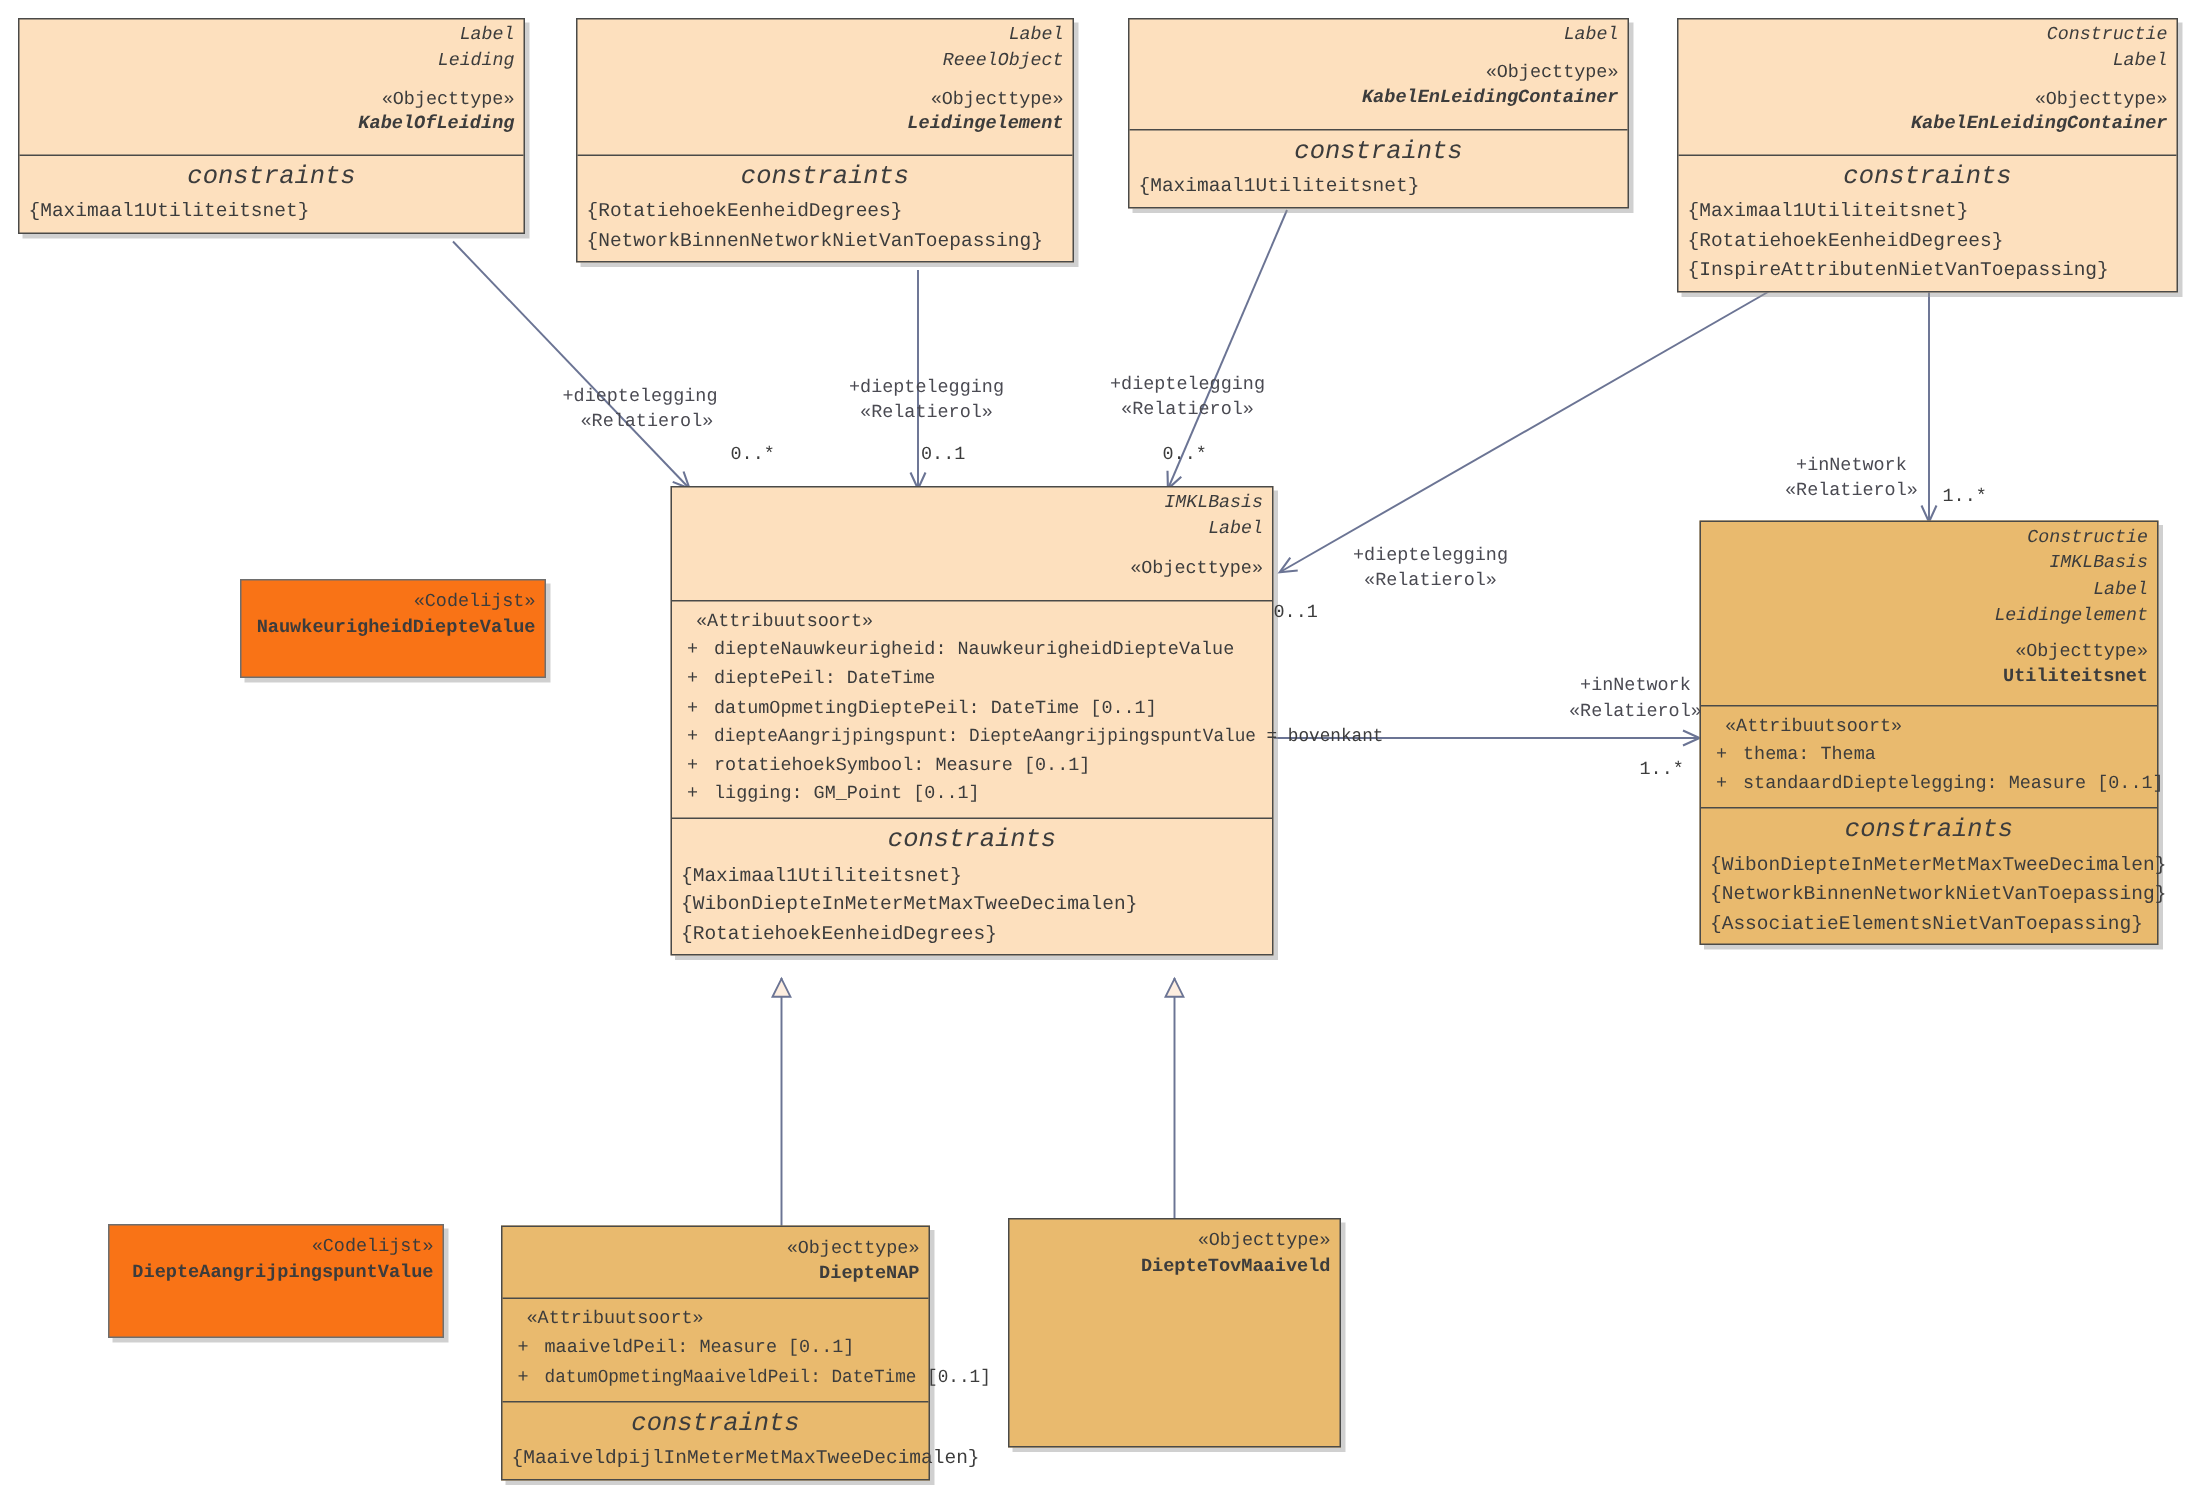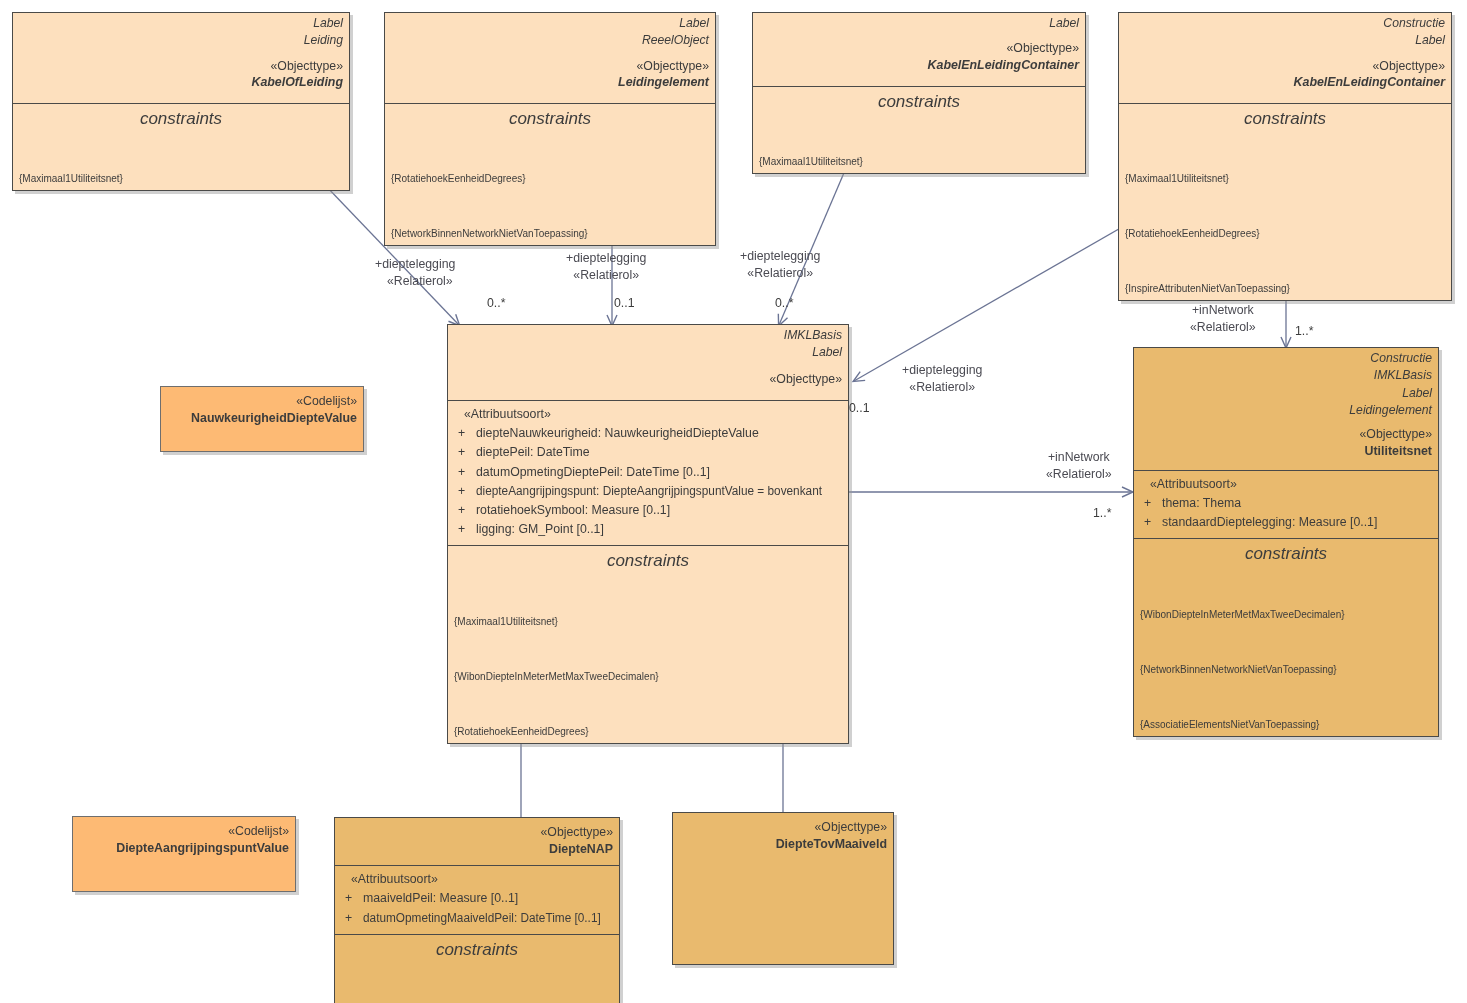--- a/index.html
+++ b/index.html
@@ -2,37 +2,37 @@
 <html><head>
 <meta charset="utf-8">
 <style>
   * { box-sizing: border-box; margin: 0; padding: 0; }
   html, body {
     width: 1467px; height: 1003px;
     background: #ffffff;
     font-family: "Liberation Sans", sans-serif;
     overflow: hidden;
   }
-  #canvas { position: relative; width: 1467px; height: 821px; }
+  #canvas { position: relative; width: 1467px; height: 821px; font-family: Liberation Mono, monospace; }
 
   svg.edges { position: absolute; left: 0; top: 0; width: 1467px; height: 1003px; pointer-events: none; }
 
   
   .uml {
     position: absolute;
     border: 1px solid #4a4a48;
     background: #fde0be;
     box-shadow: 3px 3px 0 rgba(150,150,150,.45);
     font-size: 12.3px;
     color: #3c3c3c;
     z-index: 4;
   }
   .uml.dark { background: #e9ba6e; }
   .uml.code {
-    background: #fdba74;
+    background: #f97316;
     border: 1px solid #6e6e6e;
   }
   .compartment { position: relative; padding: 2px 6px 4px 6px; }
   .compartment + .compartment { border-top: 1px solid #4a4a48; }
 
   .tags {
     text-align: right;
     font-style: italic;
     line-height: 1.42;
     color: #3c3c3c;
@@ -42,21 +42,21 @@
   .stereo .st { display: block; font-size: 12.3px; }
   .stereo .nm { display: block; font-weight: bold; font-style: italic; font-size: 12.4px; }
   .stereo .nm.upright { font-style: normal; }
 
   .sect-title { text-align: center; font-style: italic; font-size: 17px; line-height: 1.5; }
   .attr-head { padding-left: 10px; line-height: 1.55; font-size: 12.3px; }
   .attr-row { display: flex; line-height: 1.56; font-size: 12.3px; white-space: nowrap; }
   .attr-row .plus { width: 22px; flex: 0 0 22px; text-align: left; padding-left: 4px; }
   .attr-row .txt { flex: 1 1 auto; }
   .attr-row .txt.squeeze { transform: scaleX(.96); transform-origin: left center; }
-  .cons-row { line-height: 1.5; font-size: 10px; white-space: nowrap; margin-top: 40px; }
+  .cons-row { line-height: 1.5; font-size: 13px; white-space: nowrap; }
 
   
   .edgelabel {
     position: absolute;
     font-size: 12.3px;
     color: #4a4a52;
     line-height: 1.35;
     white-space: nowrap;
     z-index: 5;
   }

